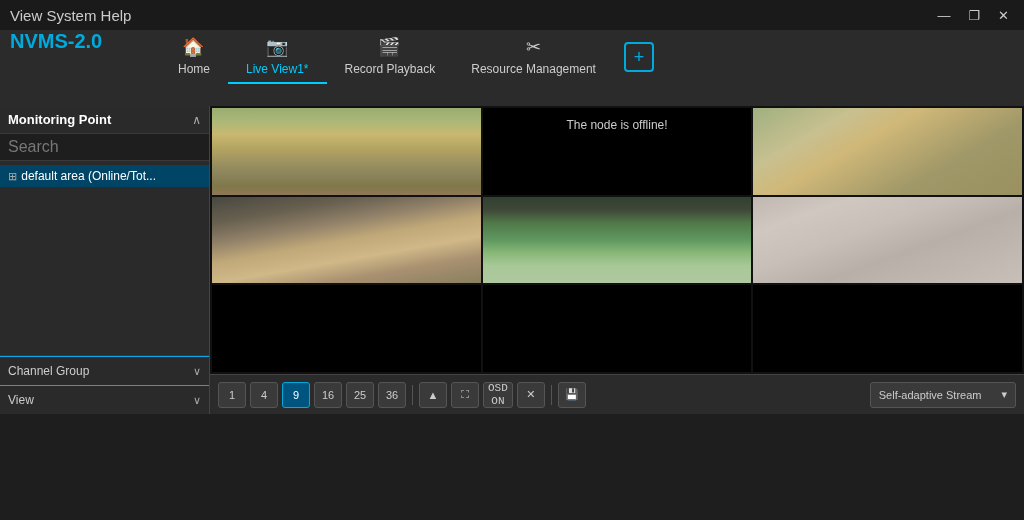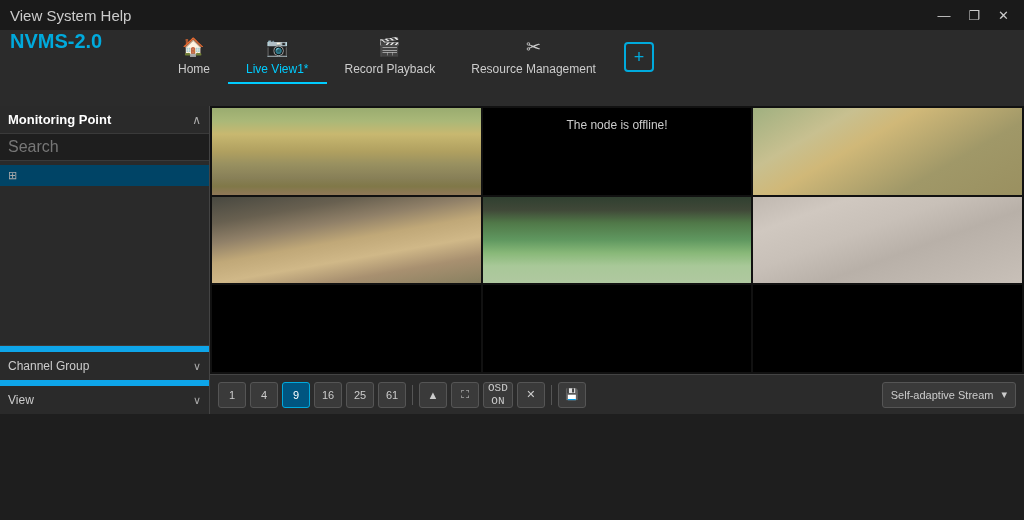--- a/index.html
+++ b/index.html
@@ -167,21 +167,21 @@
     .sidebar-bottom {
       border-top: 1px solid #3a3a3a;
     }
     .sidebar-bottom-item {
       display: flex;
       align-items: center;
       justify-content: space-between;
       padding: 7px 8px;
       font-size: 12px;
       color: #ccc;
-      border-top: 6px solid #0ea5e9;
+      border-top: 1px solid #0ea5e9;
       cursor: pointer;
     }
     .sidebar-chevron { color: #aaa; font-size: 11px; }
 
     
     .content-area {
       flex: 1;
       display: flex;
       flex-direction: column;
       background: #1a1a1a;
@@ -276,21 +276,21 @@
       height: 26px;
       background: #3a3a3a;
       border: 1px solid #555;
       border-radius: 3px;
       color: #ccc;
       font-size: 11px;
       display: flex;
       align-items: center;
       padding: 0 8px;
       cursor: pointer;
-      gap: 8px;
+      gap: 20px;
     }
 
     
     .cam-detail {
       position: absolute;
       inset: 0;
     }
     
     .cam-1 .cam-detail {
       background:
@@ -359,20 +359,21 @@
       <span class="sidebar-section-label">Monitoring Point</span>
       <span class="sidebar-toggle">∧</span>
     </div>
     <div class="sidebar-search">
       <input type="text" placeholder="Search" style="">
       <span class="search-icon">🔍</span>
     </div>
     <div class="sidebar-tree">
       <div class="tree-item selected">
         <span class="tree-expand">⊞</span>
+        <span class="tree-label">default area (Online/Tot...</span>
       </div>
     </div>
     <div class="sidebar-bottom">
       <div class="sidebar-bottom-item">
         <span>Channel Group</span>
         <span class="sidebar-chevron">∨</span>
       </div>
       <div class="sidebar-bottom-item">
         <span>View</span>
         <span class="sidebar-chevron">∨</span>
@@ -416,21 +417,21 @@
 
     </div>
 
     <div class="toolbar">
 
       <div class="tb-btn">1</div>
       <div class="tb-btn">4</div>
       <div class="tb-btn active">9</div>
       <div class="tb-btn">16</div>
       <div class="tb-btn">25</div>
-      <div class="tb-btn">61</div>
+      <div class="tb-btn">36</div>
       <div class="tb-separator"></div>
       <div class="tb-btn">▲</div>
       <div class="tb-btn">⛶</div>
       <div class="tb-btn" style="font-size:11px; line-height:1.1; text-align:center;font-family:Liberation Mono, monospace;">OSD<br>ON</div>
       <div class="tb-btn">✕</div>
       <div class="tb-separator"></div>
       <div class="tb-btn">💾</div>
       <div class="tb-spacer"></div>
       <div class="tb-dropdown">
         <span>Self-adaptive Stream</span>

